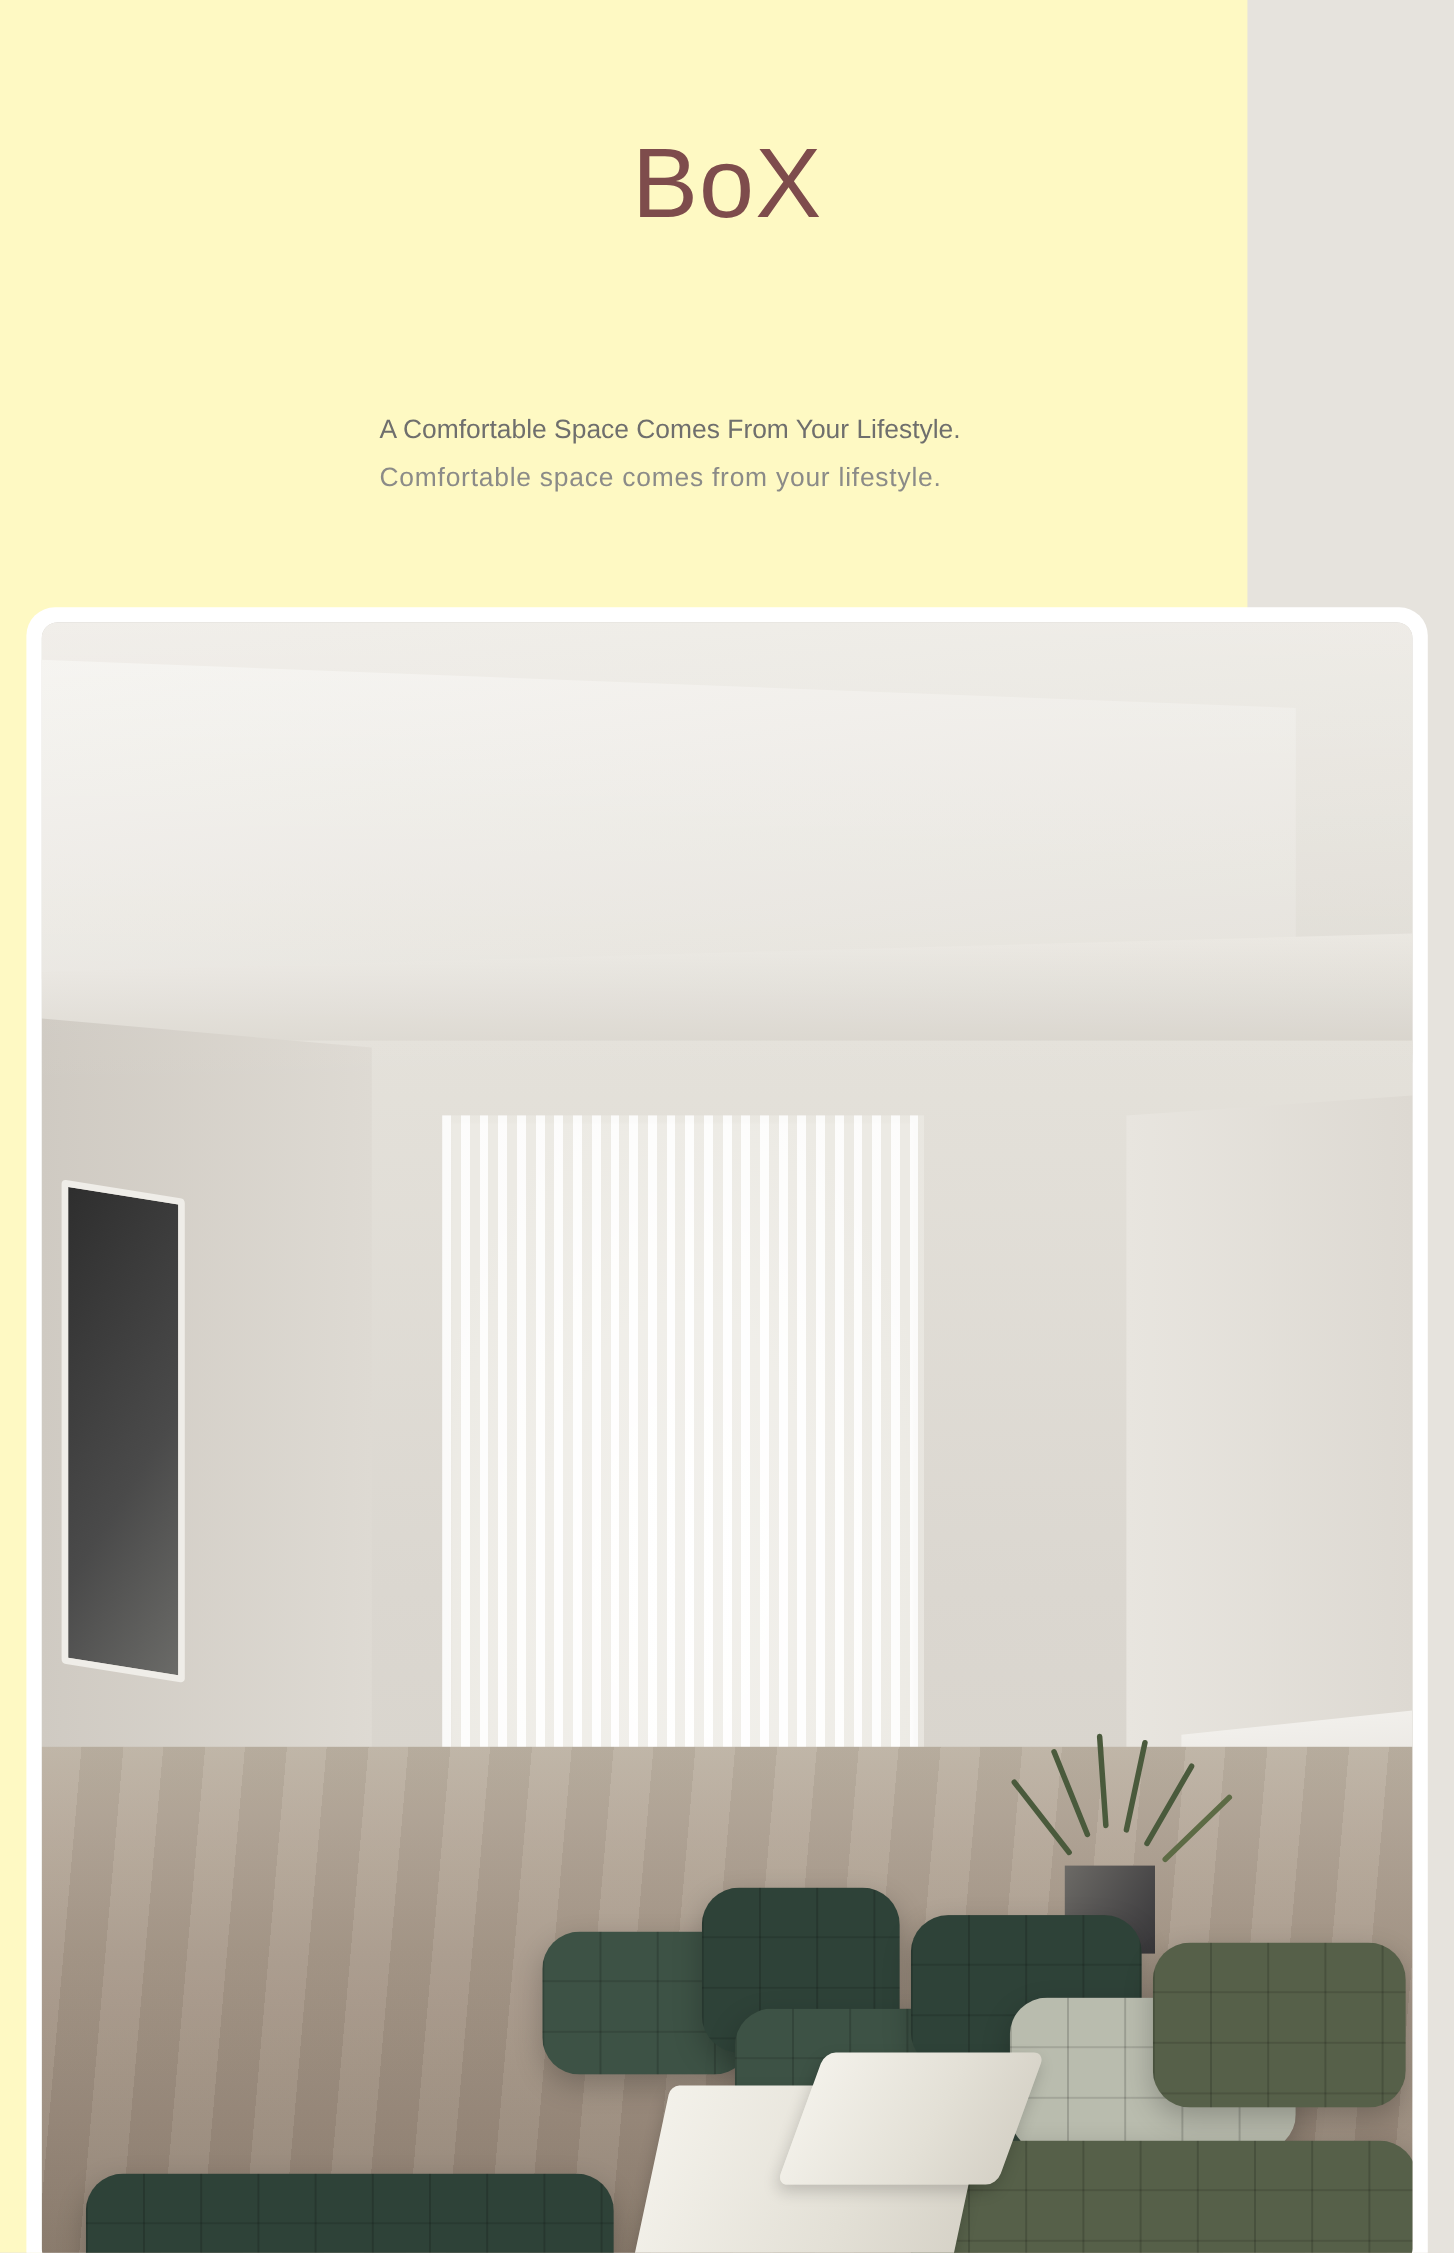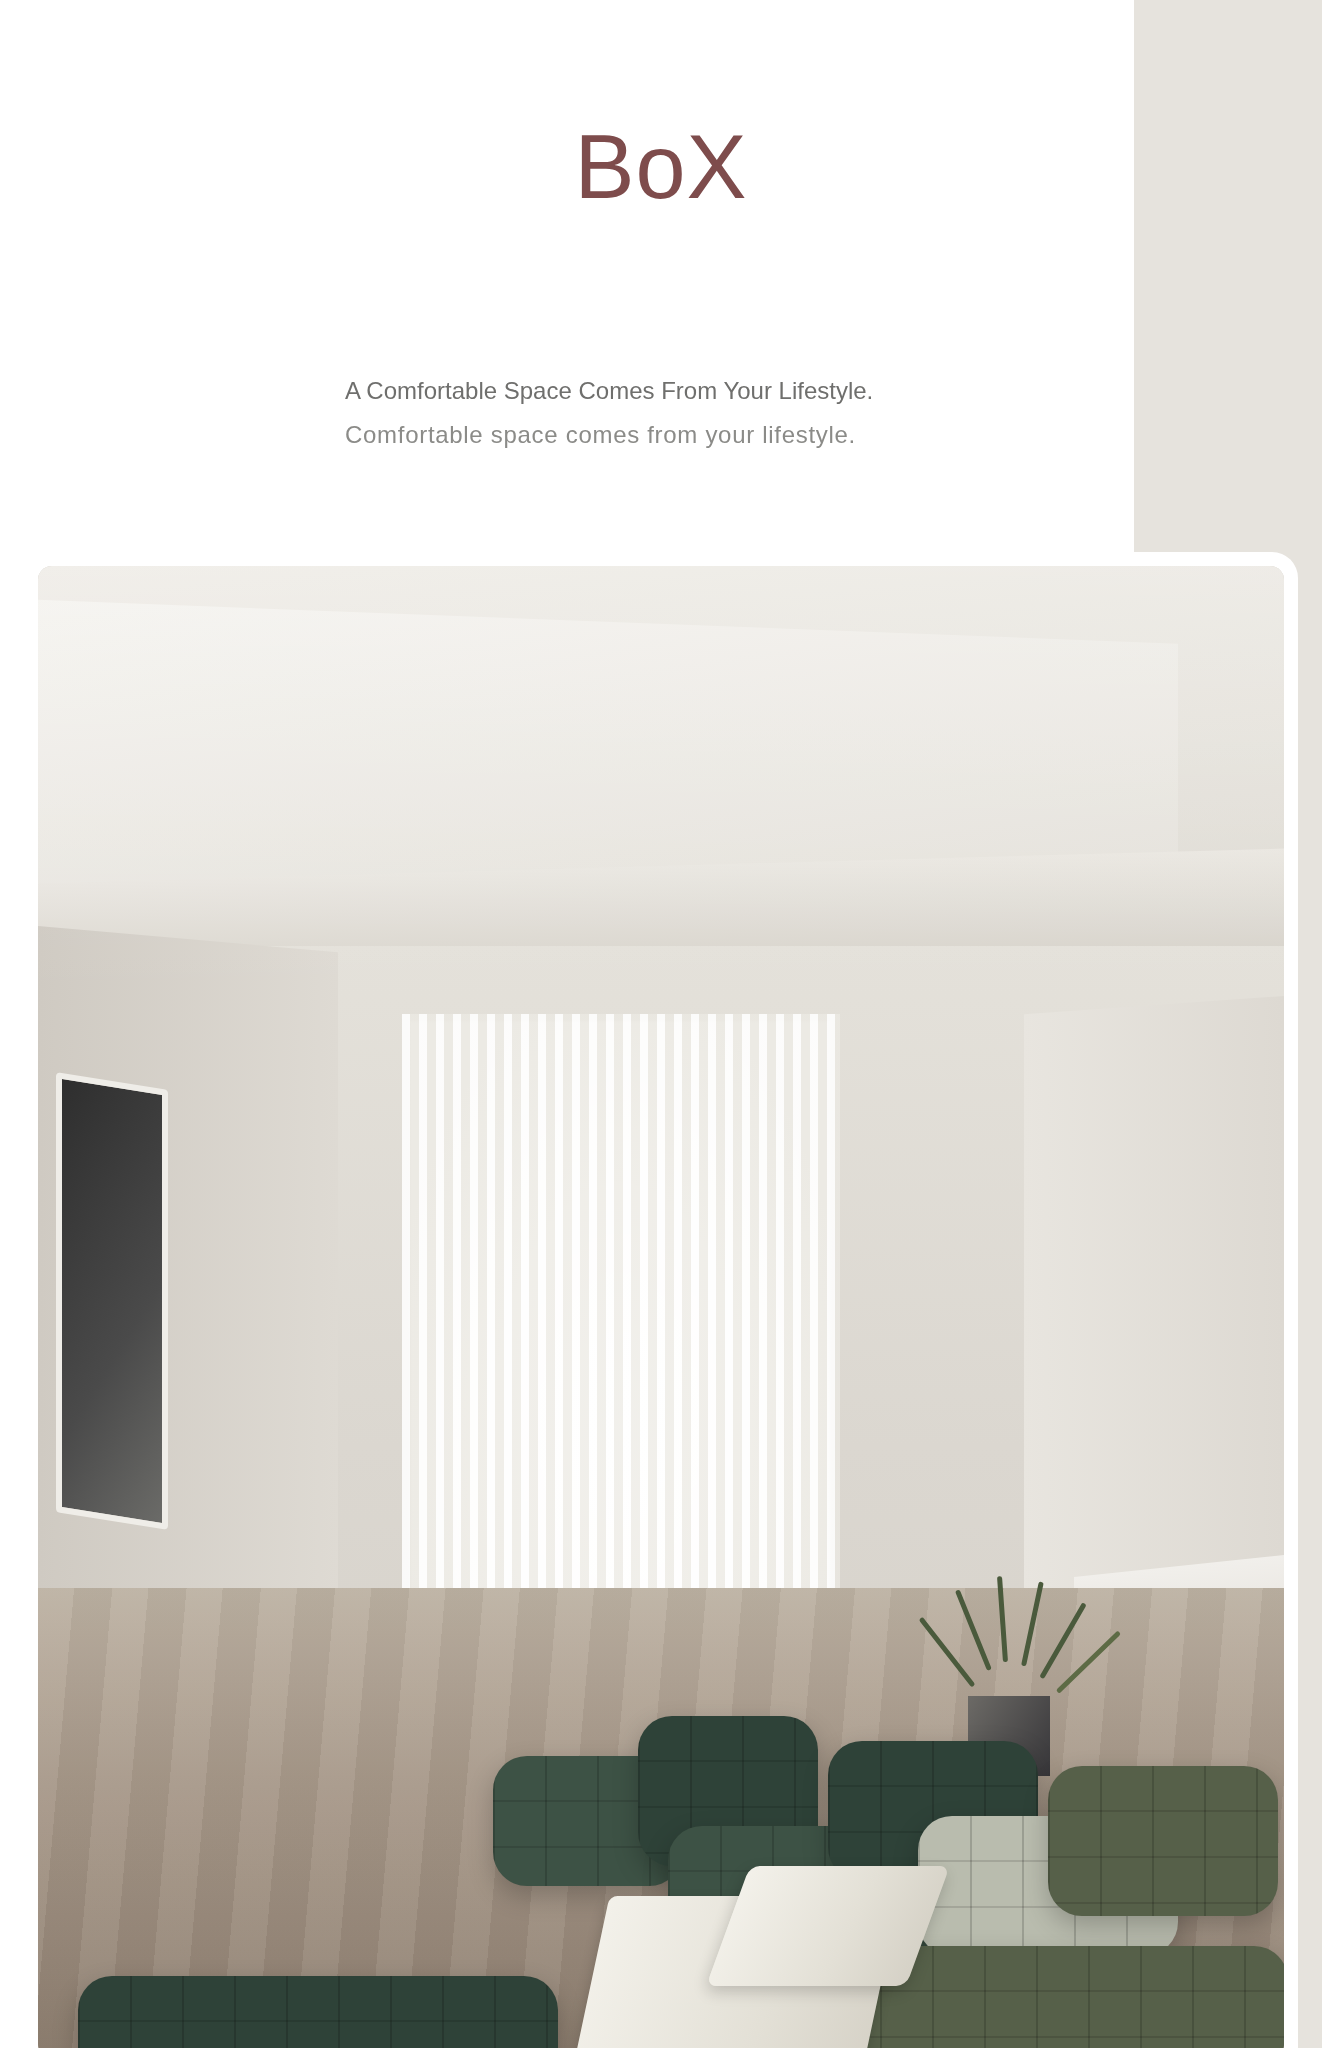--- a/index.html
+++ b/index.html
@@ -9,21 +9,21 @@
     height: 2048px;
     background: #e6e3dd;
     font-family: "Liberation Sans", sans-serif;
     overflow: hidden;
   }
 
   .page {
     position: relative;
     width: 1134px;
     height: 2048px;
-    background: #ffffff;
+    background: #fef9c3;
     text-decoration: underline;
   }
 
   
   .brand {
     position: absolute;
     top: 122px;
     left: 0;
     width: 1322px;
     text-align: center;

